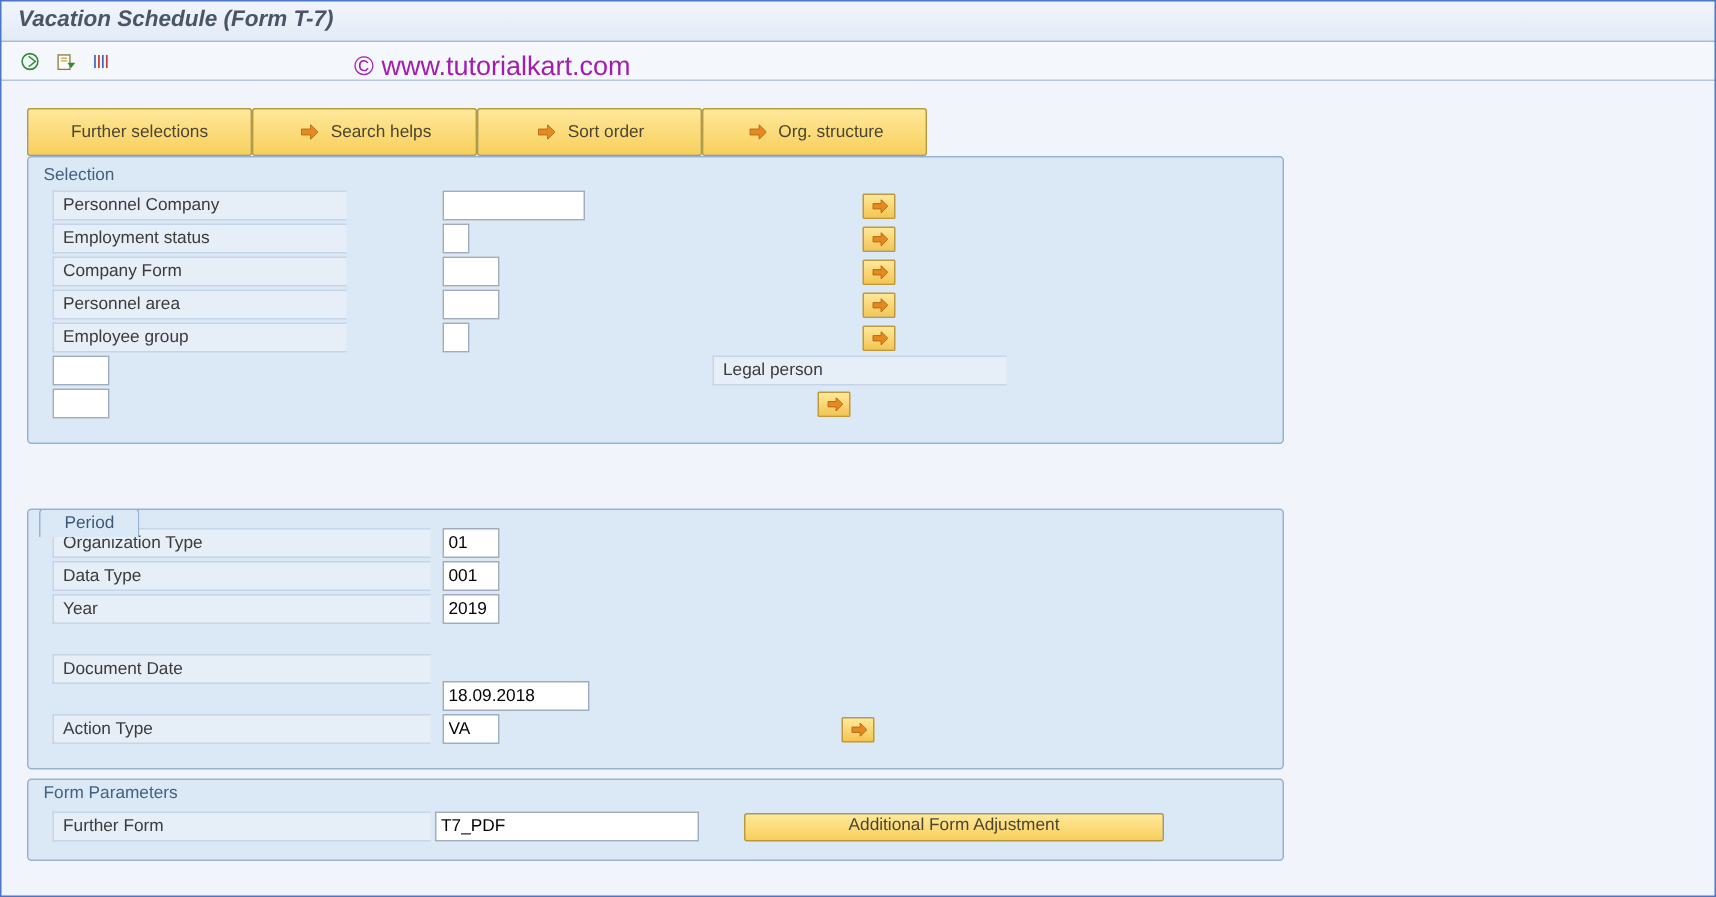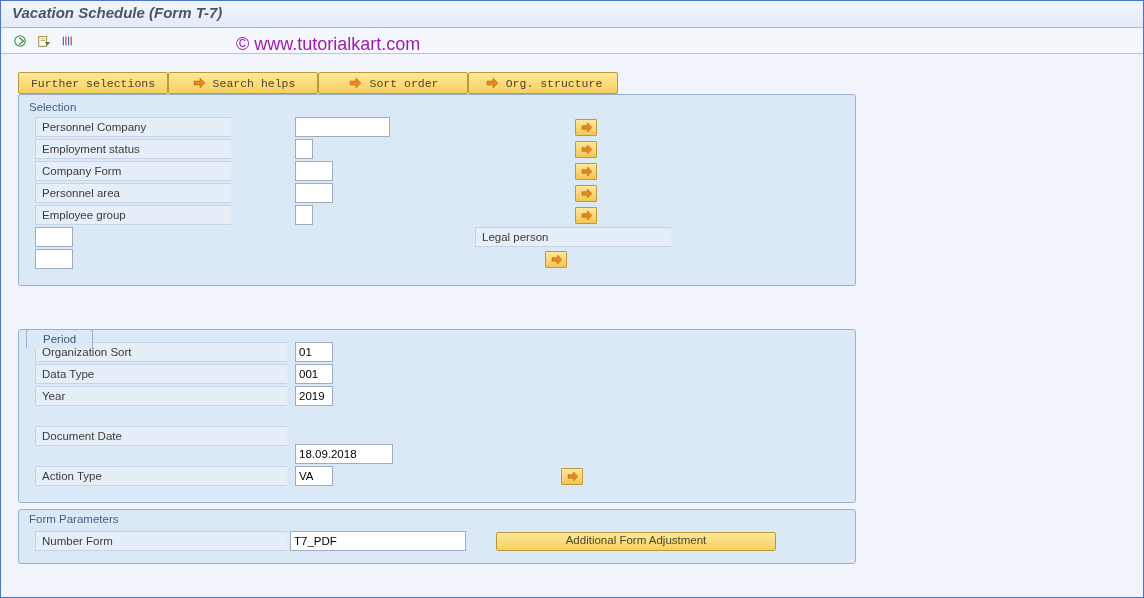--- a/index.html
+++ b/index.html
@@ -51,28 +51,27 @@
     gap: 0;
     margin-bottom: 0;
   }
   .yellow-btn {
     background: linear-gradient(#ffe89a 0%, #f8cf5c 100%);
     border: 1px solid #b79a3c;
     border-radius: 2px;
     padding: 1px 10px;
     font-size: 11.5px;
     color: #4a4632;
-    height: 22px;
+    height: 32px;
     line-height: 15px;
     display: inline-flex;
     align-items: center;
     gap: 6px;
     white-space: nowrap;
     cursor: pointer;
-    font-family: Liberation Mono, monospace;
   }
   .yellow-btn.lg { width: 150px; justify-content: center; }
   .arrow-left {
     width: 16px; height: 15px;
     display: inline-flex; align-items: center; justify-content: center;
   }
   .arrow-left svg { width: 12px; height: 10px; fill: #e68a1f; stroke: #a86010; stroke-width: 0.5; }
 
   .selection-box {
     background: #dbe9f7;
@@ -349,21 +348,21 @@
           </span></div>
 
     </div>
   </div>
 
   <div class="tab-wrap">
     <div class="tab">Period</div>
     <div class="period-box">
       <div class="period-grid">
 
-        <div class="field-label">Organization Sort</div>
+        <div class="field-label">Organization Type</div>
         <div><input class="input w-sm" value="01" style=""></div>
         <div></div>
 
         <div class="field-label">Data Type</div>
         <div><input class="input w-sm2" value="001" style=""></div>
         <div></div>
 
         <div class="field-label">Year</div>
         <div><input class="input w-sm2" value="2019" style=""></div>
         <div></div>
@@ -380,20 +379,20 @@
               </svg>
             </span></div>
 
       </div>
     </div>
   </div>
 
   <div class="form-params-box">
     <div class="box-title">Form Parameters</div>
     <div class="form-row">
-      <div class="field-label">Number Form</div>
+      <div class="field-label">Further Form</div>
       <input class="input w-form" style="margin-left: 3px;" value="T7_PDF">
       <span style="width:24px;"></span>
       <span class="big-yellow">Additional Form Adjustment</span>
     </div>
   </div>
 
 </div>
 
 </body></html>

